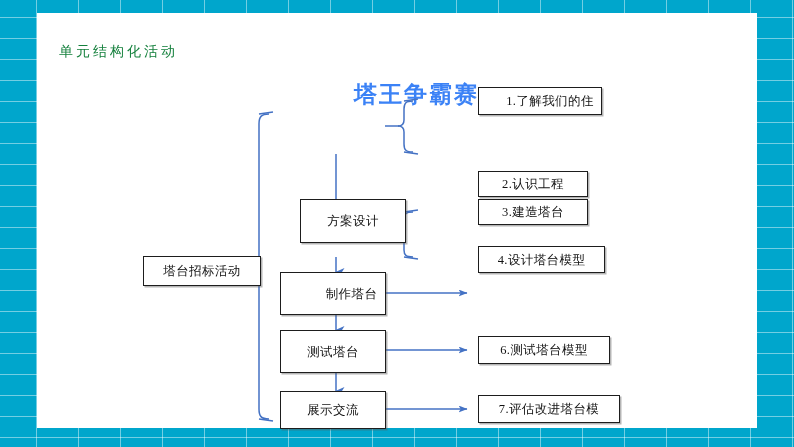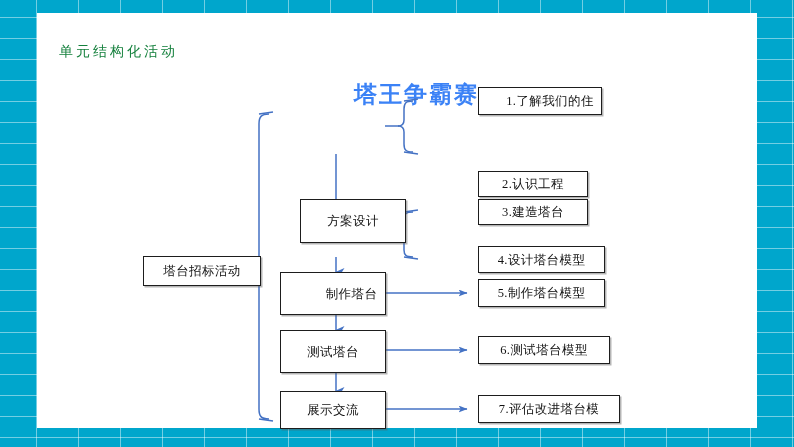--- a/index.html
+++ b/index.html
@@ -125,17 +125,16 @@
 
   <div class="box" style="left:243px;top:186px;width:106px;height:44px;margin-left:20px;">方案设计</div>
   <div class="box" style="left:243px;top:259px;width:106px;height:43px;padding-left:37px;">制作塔台</div>
   <div class="box" style="left:243px;top:317px;width:106px;height:43px;">测试塔台</div>
   <div class="box" style="left:243px;top:378px;width:106px;height:38px;">展示交流</div>
 
   <div class="box" style="left:441px;top:74px;width:124px;height:28px;padding-left:20px;">1.了解我们的住</div>
   <div class="box" style="left:441px;top:128px;width:110px;height:26px;margin-top:30px;">2.认识工程</div>
   <div class="box" style="left:441px;top:186px;width:110px;height:26px;">3.建造塔台</div>
   <div class="box" style="left:441px;top:233px;width:127px;height:27px;">4.设计塔台模型</div>
-  <div class="box" style="left:441px;top:266px;width:127px;height:28px;">5.制作塔台模型</div>
   <div class="box" style="left:441px;top:323px;width:132px;height:28px;">6.测试塔台模型</div>
   <div class="box" style="left:441px;top:382px;width:142px;height:28px;">7.评估改进塔台模</div>
 
 </div>
 
 </body></html>

